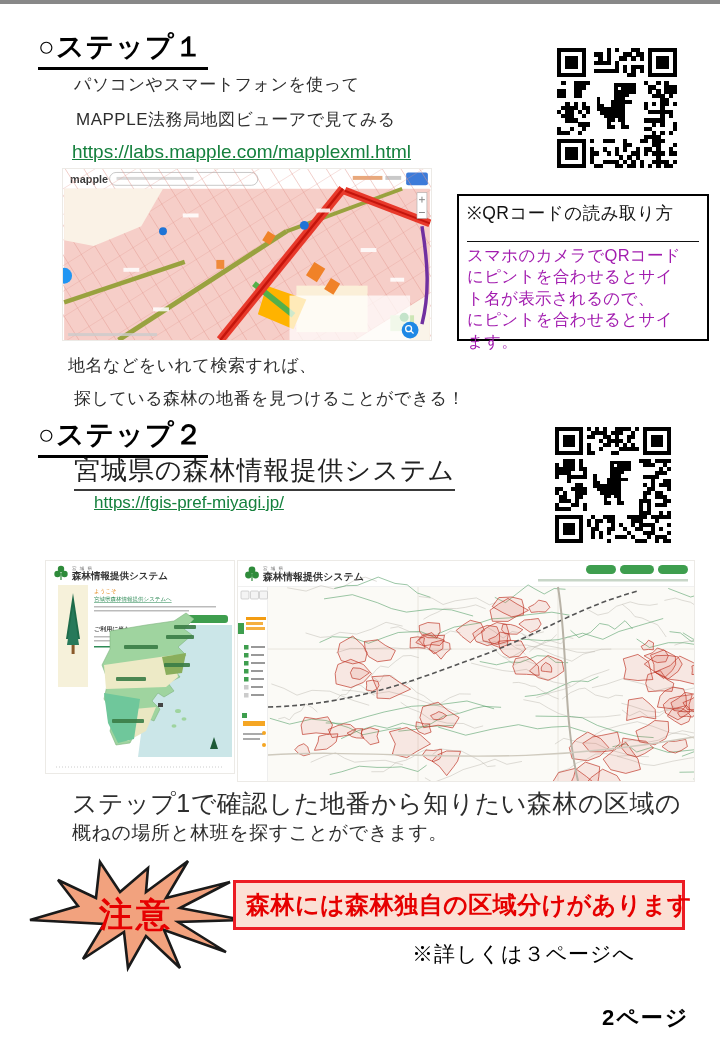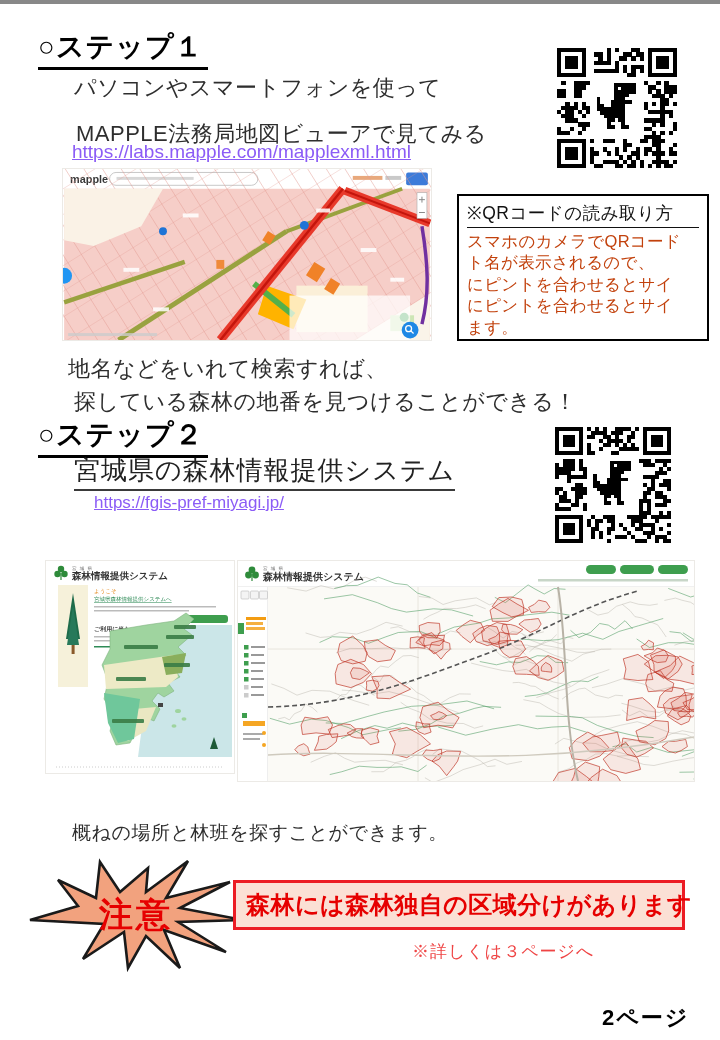--- a/index.html
+++ b/index.html
@@ -1,43 +1,43 @@
 <!DOCTYPE html>
 <html><head>
 <meta charset="utf-8">
 <style>
   html,body{margin:0;padding:0;background:#888;}
   .page{position:relative;width:720px;height:1040px;background:#ffffff;
         font-family:"Liberation Sans",sans-serif;overflow:hidden;margin:4px auto;}
   .abs{position:absolute;}
   .step-heading{font-size:28px;font-weight:bold;color:#000;letter-spacing:1px;
         border-bottom:3px solid #000;padding:0 4px 1px 0;}
-  .body-line{font-size:22px;color:#2e2e2e;letter-spacing:0.5px;white-space:nowrap;}
-  .url{color:#8b5cf6;text-decoration:underline;white-space:nowrap;}
+  .body-line{font-size:17px;color:#2e2e2e;letter-spacing:0.5px;white-space:nowrap;}
+  .url{color:#15803d;text-decoration:underline;white-space:nowrap;}
   .site-title{font-size:26px;color:#222;letter-spacing:1px;border-bottom:2px solid #3a3a3a;padding-bottom:1px;}
   .qr{background:#fff;}
   .qr-note{border:2px solid #000;background:#fff;padding:4px 8px 2px 8px;box-sizing:border-box;}
   .qr-note-title{font-size:17.5px;color:#111;letter-spacing:0.5px;border-bottom:1.5px solid #111;
-        padding-bottom:2px;margin-bottom:3px;}
-  .qr-note-line{font-size:16.5px;color:#c2410c;line-height:1.3;letter-spacing:0.3px;}
+        padding-bottom:16px;margin-bottom:3px;}
+  .qr-note-line{font-size:16.5px;color:#a21caf;line-height:1.3;letter-spacing:0.3px;}
   .shot{background:#fff;border:1px solid #eceae6;box-sizing:border-box;overflow:hidden;}
   .warn-box{border:3px solid #ec1c24;display:flex;align-items:center;box-sizing:border-box;
         padding-left:10px;font-weight:bold;font-size:24px;letter-spacing:0.5px;white-space:nowrap;}
-  .note-line{font-size:17px;color:#ef4444;letter-spacing:1px;}
+  .note-line{font-size:21px;color:#000000;letter-spacing:1px;}
   .page-num{font-size:22px;font-weight:bold;color:#000;letter-spacing:2px;text-align:right;}
   svg text{font-family:"Liberation Sans",sans-serif;}
 </style>
 </head>
 <body>
 
 <div class="page">
 
   <div class="abs step-heading" style="left:38px;top:24px;">○ステップ１</div>
   <div class="abs body-line" style="left:74px;top:69px;">パソコンやスマートフォンを使って</div>
-  <div class="abs body-line" style="left:76px;top:115px;">MAPPLE法務局地図ビューアで見てみる</div>
+  <div class="abs body-line" style="left:76px;top:104px;">MAPPLE法務局地図ビューアで見てみる</div>
   <a class="abs url" style="left:72px;top:137px;font-size:19px;" href="#">https://labs.mapple.com/mapplexml.html</a>
 
   <svg class="abs qr" style="left:553px;top:40px;" width="128" height="128" viewBox="-1 -1 31 31" id="qr1" shape-rendering="crispEdges">
       <rect x="-1" y="-1" width="31" height="31" fill="#fff"></rect>
       <rect x="12" y="0" width="1.04" height="1.04" fill="#000"></rect>
       <rect x="14" y="0" width="1.04" height="1.04" fill="#000"></rect>
       <rect x="18" y="0" width="1.04" height="1.04" fill="#000"></rect>
       <rect x="19" y="0" width="1.04" height="1.04" fill="#000"></rect>
       <rect x="9" y="1" width="1.04" height="1.04" fill="#000"></rect>
       <rect x="10" y="1" width="1.04" height="1.04" fill="#000"></rect>
@@ -508,22 +508,22 @@
     <path d="M359,31 h6 M362,28 v6 M359,44 h6" stroke="#888" stroke-width="1" fill="none"></path>
     <circle cx="350" cy="163" r="8.5" fill="#1e88e5"></circle>
     <circle cx="348.5" cy="161.5" r="3" fill="none" stroke="#fff" stroke-width="1.3"></circle>
     <path d="M350.5,163.5 L353.5,166.5" stroke="#fff" stroke-width="1.3"></path>
     <rect x="4" y="166" width="90" height="3" fill="#cccccc" opacity="0.8"></rect>
   </svg>
 
   <div class="abs qr-note" style="left:457px;top:190px;width:252px;height:147px;">
     <div class="qr-note-title">※QRコードの読み取り方</div>
     <div class="qr-note-line">スマホのカメラでQRコード</div>
+    <div class="qr-note-line">にピントを合わせるとサイ</div>
     <div class="qr-note-line">ト名が表示されるので、</div>
-    <div class="qr-note-line">にピントを合わせるとサイ</div>
     <div class="qr-note-line">にピントを合わせるとサイ</div>
     <div class="qr-note-line">ます。</div>
   </div>
 
   <div class="abs body-line" style="left:68px;top:350px;">地名などをいれて検索すれば、</div>
   <div class="abs body-line" style="left:74px;top:383px;">探している森林の地番を見つけることができる！</div>
 
   <div class="abs step-heading" style="left:38px;top:412px;">○ステップ２</div>
   <div class="abs site-title" style="left:74px;top:449px;">宮城県の森林情報提供システム</div>
   <a class="abs url" style="left:94px;top:489px;font-size:17px;" href="#">https://fgis-pref-miyagi.jp/</a>
@@ -1071,20 +1071,21 @@
           <path d="M471.1 141.6 L470.7 149.6 L459.3 148.7 L449.5 148.5 L444.9 141.6 L453.9 137.9 L459.3 134.2 L468.6 135.1 Z" stroke="#c0392b" stroke-width="0.7" fill="rgba(214,69,51,0.10)"></path>
           <path d="M448.0 135.2 L448.5 144.6 L435.0 147.8 L419.4 146.1 L422.1 135.2 L427.1 129.7 L435.0 126.2 L445.5 127.8 Z" stroke="#c0392b" stroke-width="0.7" fill="rgba(214,69,51,0.10)"></path>
           <path d="M462.9 141.7 L458.3 149.6 L447.0 150.9 L435.8 149.5 L432.9 141.7 L440.5 137.1 L447.0 131.4 L458.6 133.6 Z" stroke="#c0392b" stroke-width="0.7" fill="rgba(214,69,51,0.10)"></path>
           <path d="M30,146 C 120,144 190,114 245,94 S 340,46 400,30" stroke="#555" stroke-width="1.6" fill="none" stroke-dasharray="5,3"></path>
           <path d="M320,26 C 330,86 325,156 340,220" stroke="#b8b2a6" stroke-width="2" fill="none"></path>
           <path d="M30,194 C 150,186 260,211 456,176" stroke="#cfcabe" stroke-width="1.4" fill="none"></path>
         </g>
     </svg>
   </div>
 
+  <div class="abs body-line" style="left:72px;top:783px;font-size:25px;">ステップ1で確認した地番から知りたい森林の区域の</div>
   <div class="abs body-line" style="left:72px;top:816px;font-size:19px;">概ねの場所と林班を探すことができます。</div>
 
   <svg class="abs" style="left:28px;top:854px;" width="220" height="116" viewBox="0 0 220 116">
     <polygon points="2,62 50,48 30,22 68,40 72,4 92,34 120,10 118,34 160,3 138,40 202,24 152,50
                      215,62 150,64 198,94 136,72 152,110 118,78 100,110 96,74 55,101 76,66" fill="#f2a27e" stroke="#1a1a1a" stroke-width="2.6" stroke-linejoin="miter"></polygon>
     <text x="108" y="68" font-size="34" font-weight="bold" fill="#e60000" text-anchor="middle" letter-spacing="3">注意</text>
   </svg>
   <div class="abs warn-box" style="left:233px;top:876px;width:452px;height:50px;background:#fbe0d5;color:#e60000;">森林には森林独自の区域分けがあります</div>
   <div class="abs note-line" style="left:412px;top:936px;">※詳しくは３ページへ</div>
 

